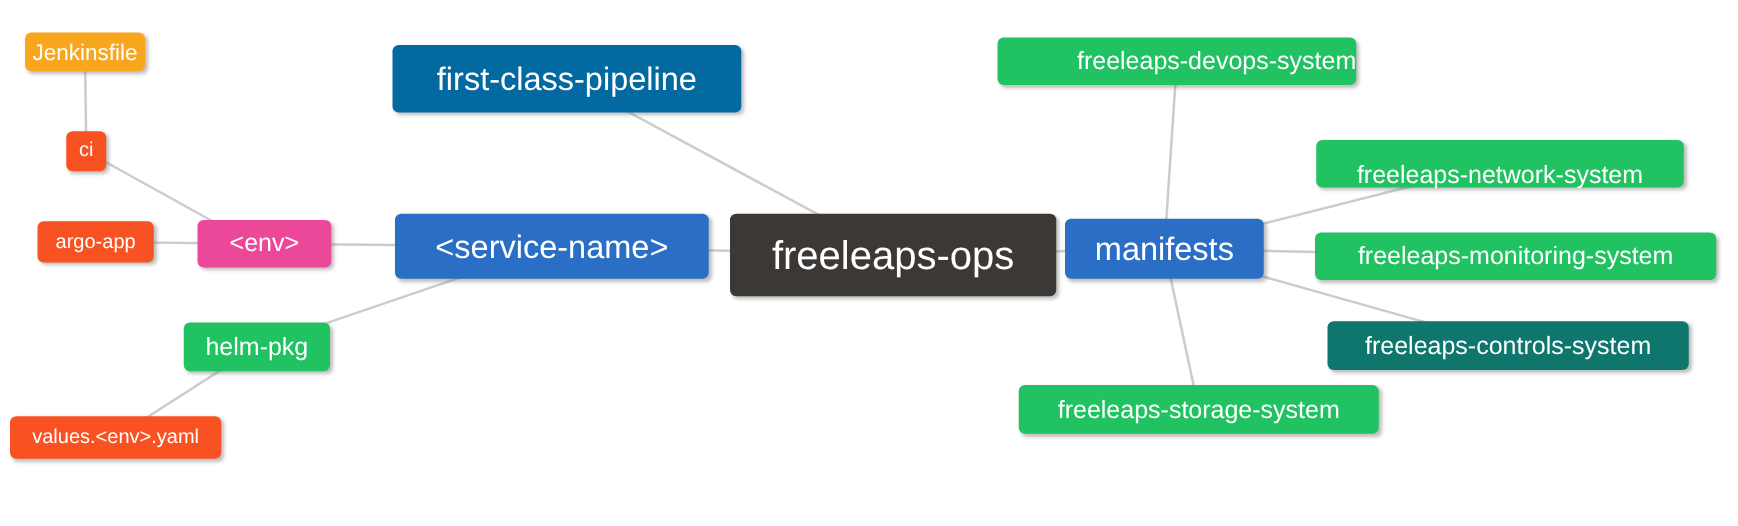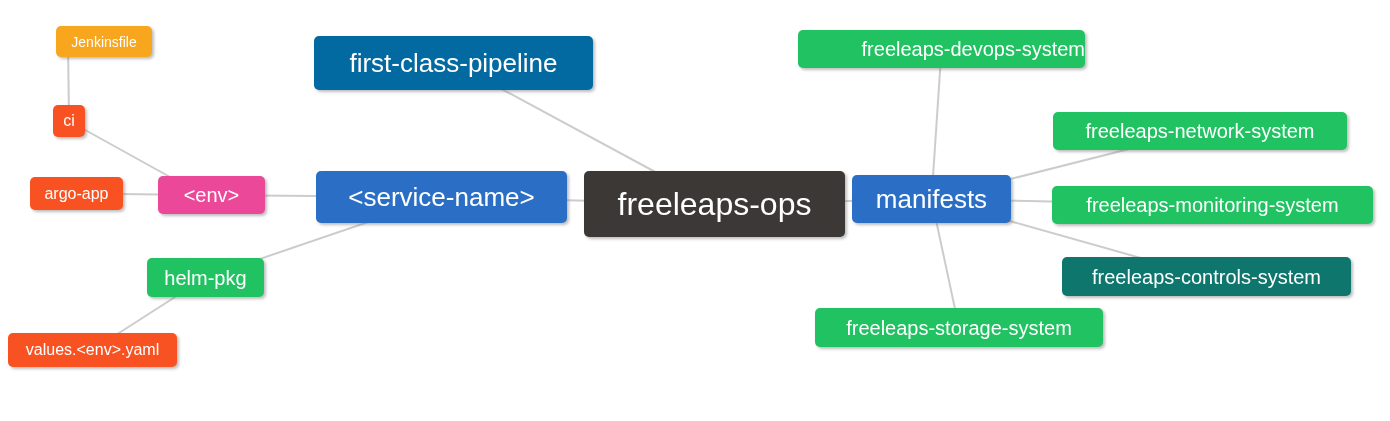--- a/index.html
+++ b/index.html
@@ -32,21 +32,21 @@
     white-space: nowrap;
     cursor: pointer;
     box-sizing: border-box;
     user-select: none;
   }
   .node span { display: block; line-height: 1; }
   .root   { font-size: 32px; }
   .branch { font-size: 26px; }
   .leaf   { font-size: 20px; }
   .twig   { font-size: 16px; }
-  .sprout { font-size: 14px; margin-left: 36px; }
+  .sprout { font-size: 18px; }
 </style>
 </head>
 <body>
 
 <div class="canvas">
   <svg class="edge-layer" id="edge-layer" viewBox="0 0 1390 421">
       <line x1="68" y1="41.5" x2="69" y2="121" stroke="#cccccc" stroke-width="2"></line>
       <line x1="69" y1="121" x2="202.5" y2="195" stroke="#cccccc" stroke-width="2"></line>
       <line x1="76.5" y1="193.5" x2="202.5" y2="195" stroke="#cccccc" stroke-width="2"></line>
       <line x1="202.5" y1="195" x2="441.5" y2="197" stroke="#cccccc" stroke-width="2"></line>
@@ -88,21 +88,21 @@
       </div>
       <div class="node twig" style="left: 8px; top: 333px; width: 169px; height: 34px; background: rgb(249, 82, 34); color: rgb(255, 255, 255);">
         <span>values.&lt;env&gt;.yaml</span>
       </div>
       <div class="node sprout" style="left: 20px; top: 26px; width: 96px; height: 31px; background: rgb(249, 166, 31); color: rgb(255, 255, 255);">
         <span>Jenkinsfile</span>
       </div>
       <div class="node leaf" style="left: 798px; top: 30px; width: 287px; height: 38px; background: rgb(33, 194, 97); color: rgb(255, 255, 255); justify-content: flex-end;">
         <span>freeleaps-devops-system</span>
       </div>
-      <div class="node leaf" style="left: 1053px; top: 112px; width: 294px; height: 38px; background: rgb(33, 194, 97); color: rgb(255, 255, 255);">
+      <div class="node leaf" style="left: 1053px; top: 112px; width: 294px; height: 38px; background: rgb(33, 194, 97); color: rgb(255, 255, 255); align-items: flex-end;">
         <span>freeleaps-network-system</span>
       </div>
       <div class="node leaf" style="left: 1052px; top: 186px; width: 321px; height: 38px; background: rgb(33, 194, 97); color: rgb(255, 255, 255);">
         <span>freeleaps-monitoring-system</span>
       </div>
       <div class="node leaf" style="left: 1062px; top: 257px; width: 289px; height: 39px; background: #0f766e; color: rgb(255, 255, 255);">
         <span>freeleaps-controls-system</span>
       </div>
       <div class="node leaf" style="left: 815px; top: 308px; width: 288px; height: 39px; background: rgb(33, 194, 97); color: rgb(255, 255, 255);">
         <span>freeleaps-storage-system</span>

